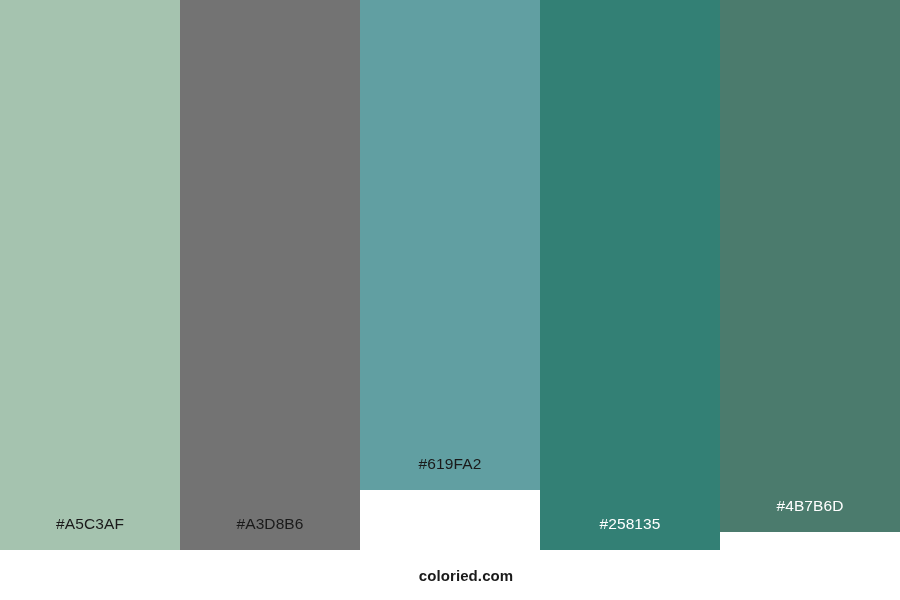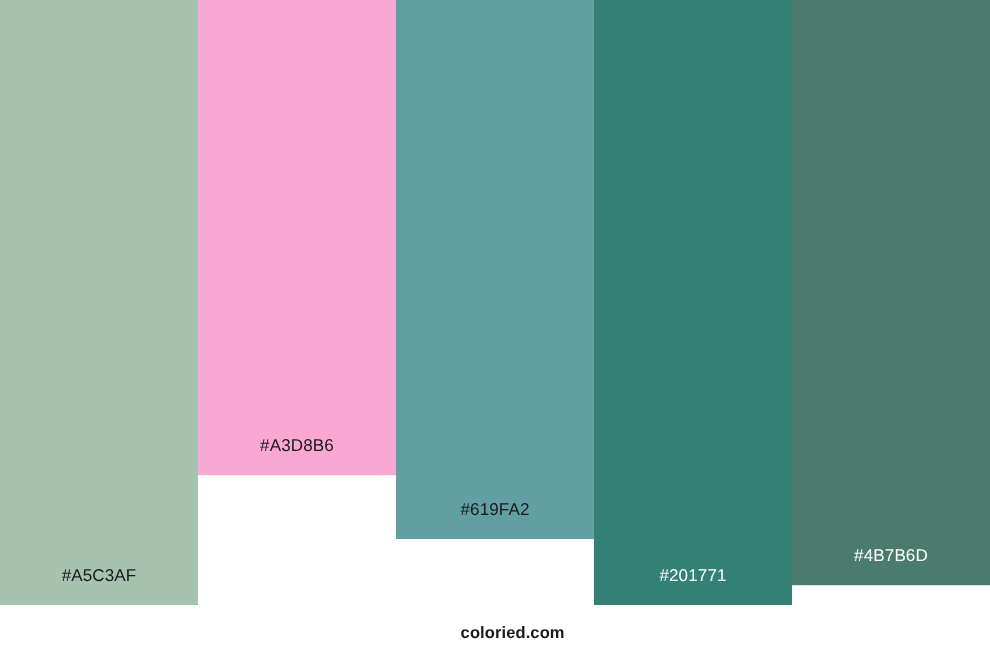--- a/index.html
+++ b/index.html
@@ -82,30 +82,30 @@
 <body style="background-color: rgb(255, 255, 255);">
 
 <div id="palette-page">
 
   <div class="swatch-strip" style="height: 550px; flex-basis: 550px;">
 
     <div class="swatch" style="background-color: rgb(165, 195, 175); height: 550px;">
       <span class="swatch-label label-dark" style="color: rgb(26, 26, 26);">#A5C3AF</span>
     </div>
 
-    <div class="swatch" style="background-color: #f9a8d4; height: 432px;">
+    <div class="swatch" style="background-color: #737373; height: 550px;">
       <span class="swatch-label label-dark" style="color: rgb(26, 26, 26);">#A3D8B6</span>
     </div>
 
     <div class="swatch" style="background-color: rgb(97, 159, 162); height: 490px;">
       <span class="swatch-label label-dark" style="color: rgb(26, 26, 26);">#619FA2</span>
     </div>
 
     <div class="swatch" style="background-color: rgb(51, 128, 117); height: 550px;">
-      <span class="swatch-label label-light" style="color: rgb(255, 255, 255);">#201771</span>
+      <span class="swatch-label label-light" style="color: rgb(255, 255, 255);">#258135</span>
     </div>
 
     <div class="swatch" style="background-color: rgb(75, 123, 109); height: 532px;">
       <span class="swatch-label label-light" style="color: rgb(255, 255, 255);">#4B7B6D</span>
     </div>
 
   </div>
 
   <div class="footer" style="background-color: rgb(255, 255, 255);">
     <span class="footer-brand" style="color: rgb(26, 26, 26);">coloried.com</span>

